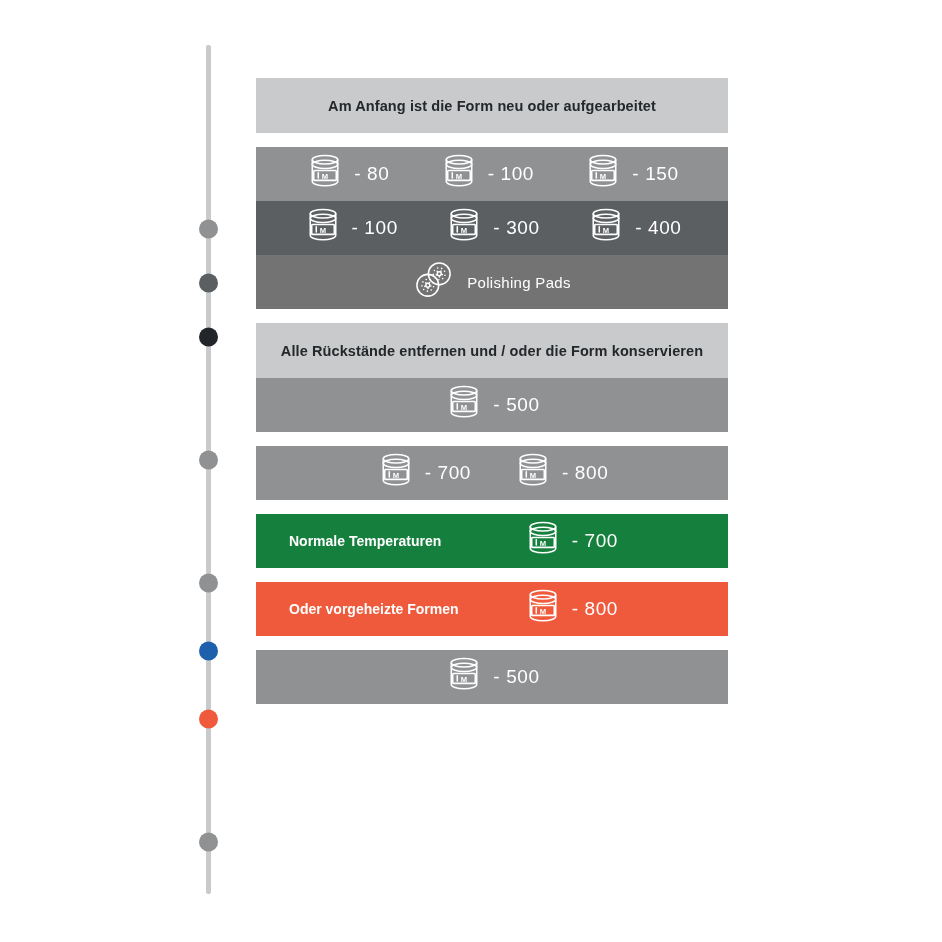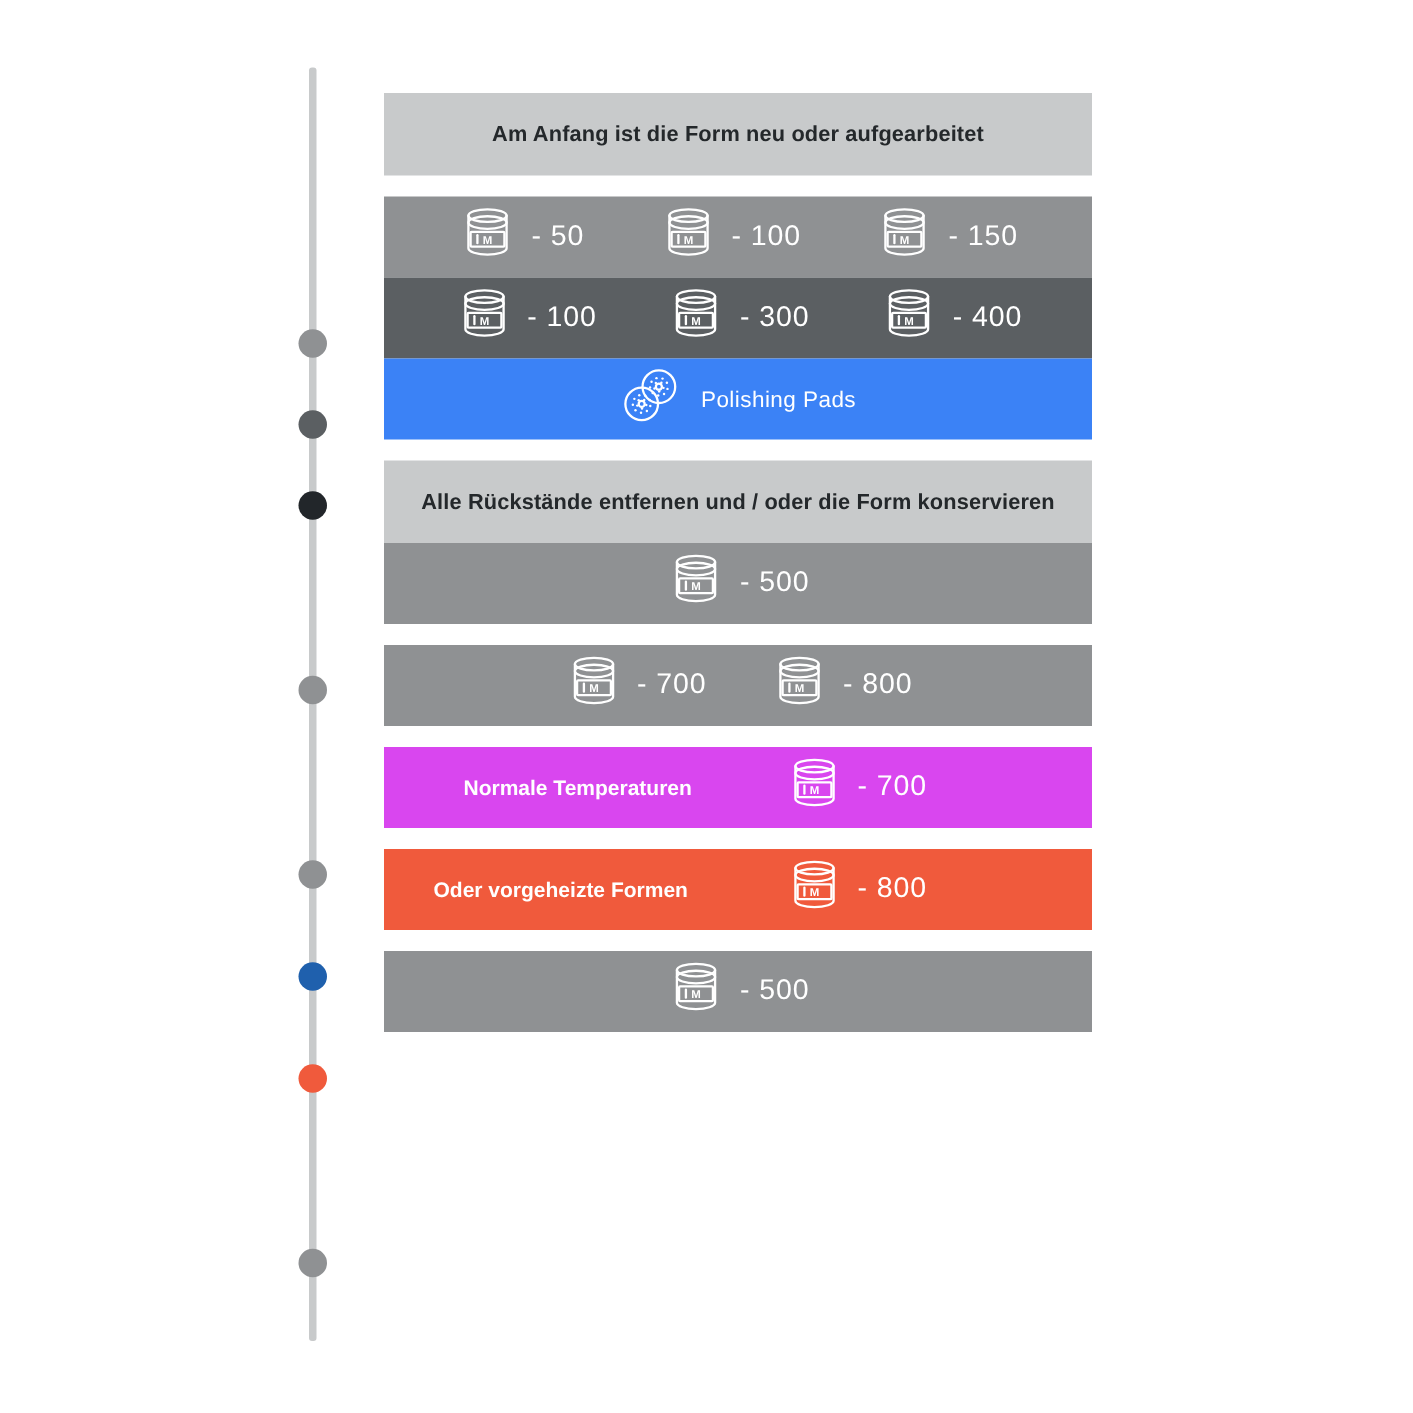--- a/index.html
+++ b/index.html
@@ -38,21 +38,21 @@
     height: 19px;
     border-radius: 50%;
     left: 199px;
     transform: translateY(-50%);
   }
 
   
   .groups {
     position: absolute;
     left: 256px;
-    top: 62px;
+    top: 78px;
     width: 558px;
   }
   .group {
     margin-bottom: 14px;
   }
   .group:last-child { margin-bottom: 0; }
 
   .band {
     width: 472px;
     box-sizing: border-box;
@@ -71,21 +71,21 @@
     color: #24282b;
     letter-spacing: 0.1px;
     text-align: center;
   }
 
   .band-items {
     height: 54px;
   }
   .band-items.shade-1 { background: #8f9193; }
   .band-items.shade-2 { background: #5b5f62; }
-  .band-items.shade-3 { background: #3b82f6; }
+  .band-items.shade-3 { background: #737373; }
 
   .items-row {
     display: flex;
     align-items: center;
     justify-content: center;
     gap: 0px;
     width: 100%;
     height: 100%;
   }
   .items-row.cols-3 { justify-content: space-evenly; }
@@ -122,21 +122,21 @@
   }
 
   
   .band-callout {
     height: 54px;
     display: flex;
     align-items: center;
     justify-content: flex-start;
     padding: 0;
   }
-  .band-callout.blue { background: #d946ef; padding-left: 20px; }
+  .band-callout.blue { background: #15803d; }
   .band-callout.orange { background: #f05a3c; gap: 36px; }
   .band-callout .callout-text {
     font-size: 14px;
     font-weight: bold;
     color: #ffffff;
     margin-left: 33px;
     white-space: nowrap;
   }
   .band-callout .callout-item {
     display: flex;
@@ -184,21 +184,21 @@
           <div class="items-row cols-3">
             <div class="item">
               <span class="can-icon"><svg width="40" height="40" viewBox="0 0 44 44" fill="none" stroke="#ffffff" stroke-width="1.7" stroke-linecap="round" stroke-linejoin="round">
                   <ellipse cx="22" cy="8.5" rx="14" ry="4.6"></ellipse>
                   <path d="M8 8.5 V32.5 C8 35.05 14.27 37.1 22 37.1 C29.73 37.1 36 35.05 36 32.5 V8.5"></path>
                   <ellipse cx="22" cy="13.6" rx="14" ry="4.6"></ellipse>
                   <rect x="9.6" y="20.4" width="24.8" height="10.8" rx="0.8"></rect>
                   <line x1="14.6" y1="22.9" x2="14.6" y2="28.7"></line>
                   <text x="22" y="29.2" font-family="'Liberation Sans', sans-serif" font-size="8.4" font-weight="bold" fill="#ffffff" stroke="none" text-anchor="middle">M</text>
                 </svg></span>
-              <span class="label">- 50</span>
+              <span class="label">- 80</span>
             </div>
             <div class="item">
               <span class="can-icon"><svg width="40" height="40" viewBox="0 0 44 44" fill="none" stroke="#ffffff" stroke-width="1.7" stroke-linecap="round" stroke-linejoin="round">
                   <ellipse cx="22" cy="8.5" rx="14" ry="4.6"></ellipse>
                   <path d="M8 8.5 V32.5 C8 35.05 14.27 37.1 22 37.1 C29.73 37.1 36 35.05 36 32.5 V8.5"></path>
                   <ellipse cx="22" cy="13.6" rx="14" ry="4.6"></ellipse>
                   <rect x="9.6" y="20.4" width="24.8" height="10.8" rx="0.8"></rect>
                   <line x1="14.6" y1="22.9" x2="14.6" y2="28.7"></line>
                   <text x="22" y="29.2" font-family="'Liberation Sans', sans-serif" font-size="8.4" font-weight="bold" fill="#ffffff" stroke="none" text-anchor="middle">M</text>
                 </svg></span>

